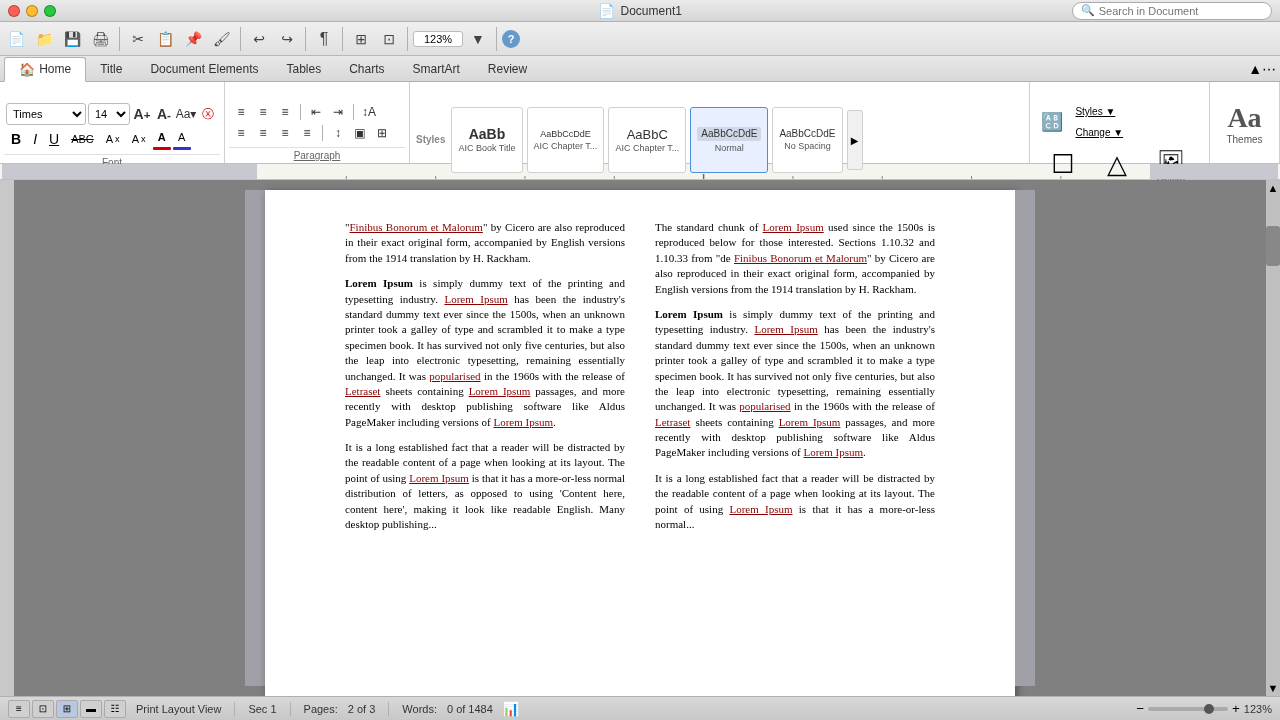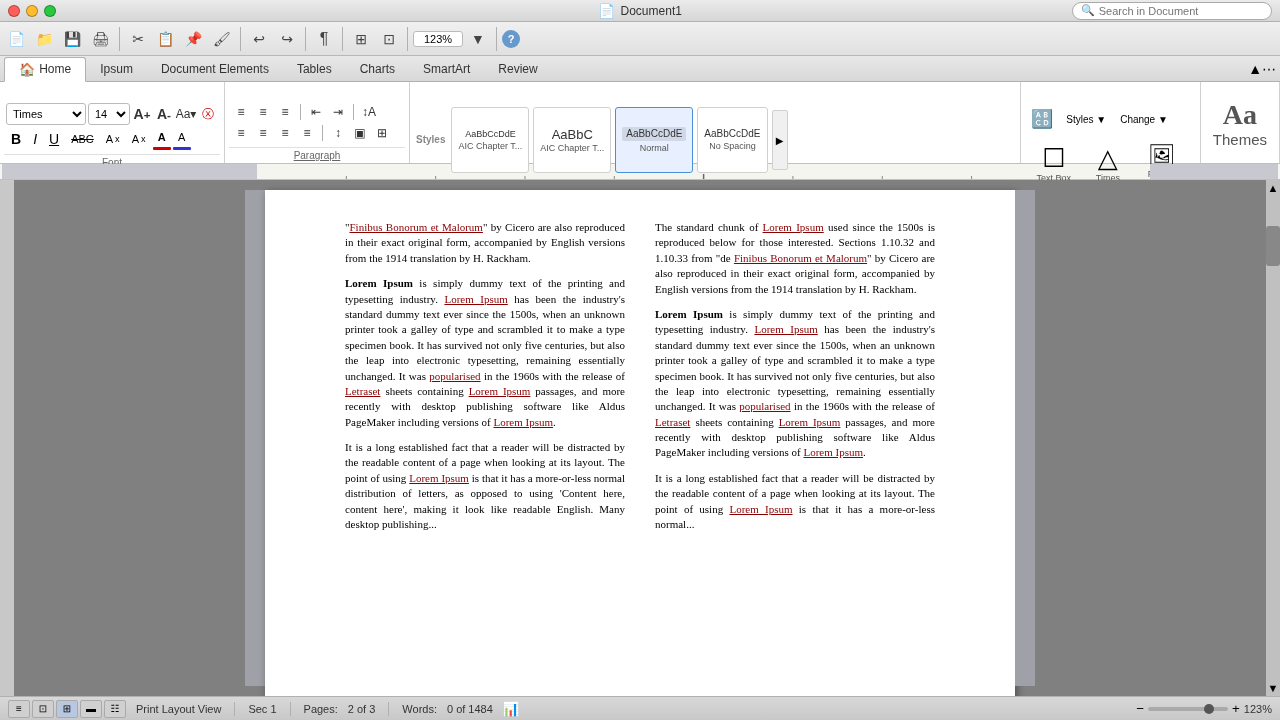--- a/index.html
+++ b/index.html
@@ -236,21 +236,21 @@
     .insert-label { font-size: 9px; color: #555; margin-top: 2px; text-align: center; }
 
     
     .themes-item {
       display: flex;
       flex-direction: column;
       align-items: center;
       cursor: pointer;
       padding: 4px 8px;
     }
-    .themes-label { font-size: 15px; color: #555; }
+    .themes-label { font-size: 10px; color: #555; }
 
     
     .ruler {
       background: #f5f5f0;
       height: 16px;
       border-bottom: 1px solid #c0c0c0;
       display: flex;
       align-items: center;
       padding: 0 2px;
       overflow: hidden;
@@ -448,21 +448,21 @@
   <div class="tb-sep"></div>
   <button class="tb-help">?</button>
 </div>
 
 <div class="ribbon-tabs">
   <div class="ribbon-tab active ribbon-tab-home">
     <span class="home-icon">🏠</span>
     <span>Home</span>
   </div>
   <div class="ribbon-tab">
-    <span>Ipsum</span>
+    <span>Title</span>
   </div>
   <div class="ribbon-tab">
     <span>Document Elements</span>
   </div>
   <div class="ribbon-tab">
     <span>Tables</span>
   </div>
   <div class="ribbon-tab">
     <span>Charts</span>
   </div>
@@ -537,20 +537,26 @@
       </div>
     </div>
     <div class="ribbon-section-label">Paragraph</div>
   </div>
 
   <div class="ribbon-section" style="flex:1; min-width:380px;">
     <div class="ribbon-controls">
       <div style="text-align:center;font-size:10px;color:#888;margin-bottom:2px;font-weight:bold;">Styles</div>
       <div class="styles-area">
         <div class="style-item">
+          <div class="style-preview" style="font-size:14px;font-weight:bold;">
+            <span>AaBb</span>
+          </div>
+          <div class="style-label">AIC Book Title</div>
+        </div>
+        <div class="style-item">
           <div class="style-preview" style="font-size:9px;">
             <span>AaBbCcDdE</span>
           </div>
           <div class="style-label">AIC Chapter T...</div>
         </div>
         <div class="style-item">
           <div class="style-preview" style="font-size:13px;">
             <span>AaBbC</span>
           </div>
           <div class="style-label">AIC Chapter T...</div>
@@ -571,21 +577,21 @@
       </div>
     </div>
   </div>
 
   <div class="ribbon-section" style="min-width:180px;">
     <div class="ribbon-controls" style="align-items:flex-start;padding-top:4px;">
       <div style="display:flex;gap:2px;align-items:center;">
         <div style="display:flex;flex-direction:column;align-items:center;gap:2px;">
           <button class="ribbon-btn" style="font-size:18px;padding:4px;">🔠</button>
         </div>
-        <div style="display:flex;flex-direction:row;gap:4px;">
+        <div style="display:flex;flex-direction:column;gap:4px;text-decoration:underline;">
           <button class="ribbon-btn" style="font-size:10px;">Styles ▼</button>
           <button class="ribbon-btn" style="font-size:10px;text-align:center;">Change ▼</button>
         </div>
       </div>
     </div>
     <div style="display:flex;gap:4px;align-items:flex-start;padding:4px;">
       <div class="insert-item">
         <span class="insert-icon">☐</span>
         <span class="insert-label">Text Box</span>
       </div>

